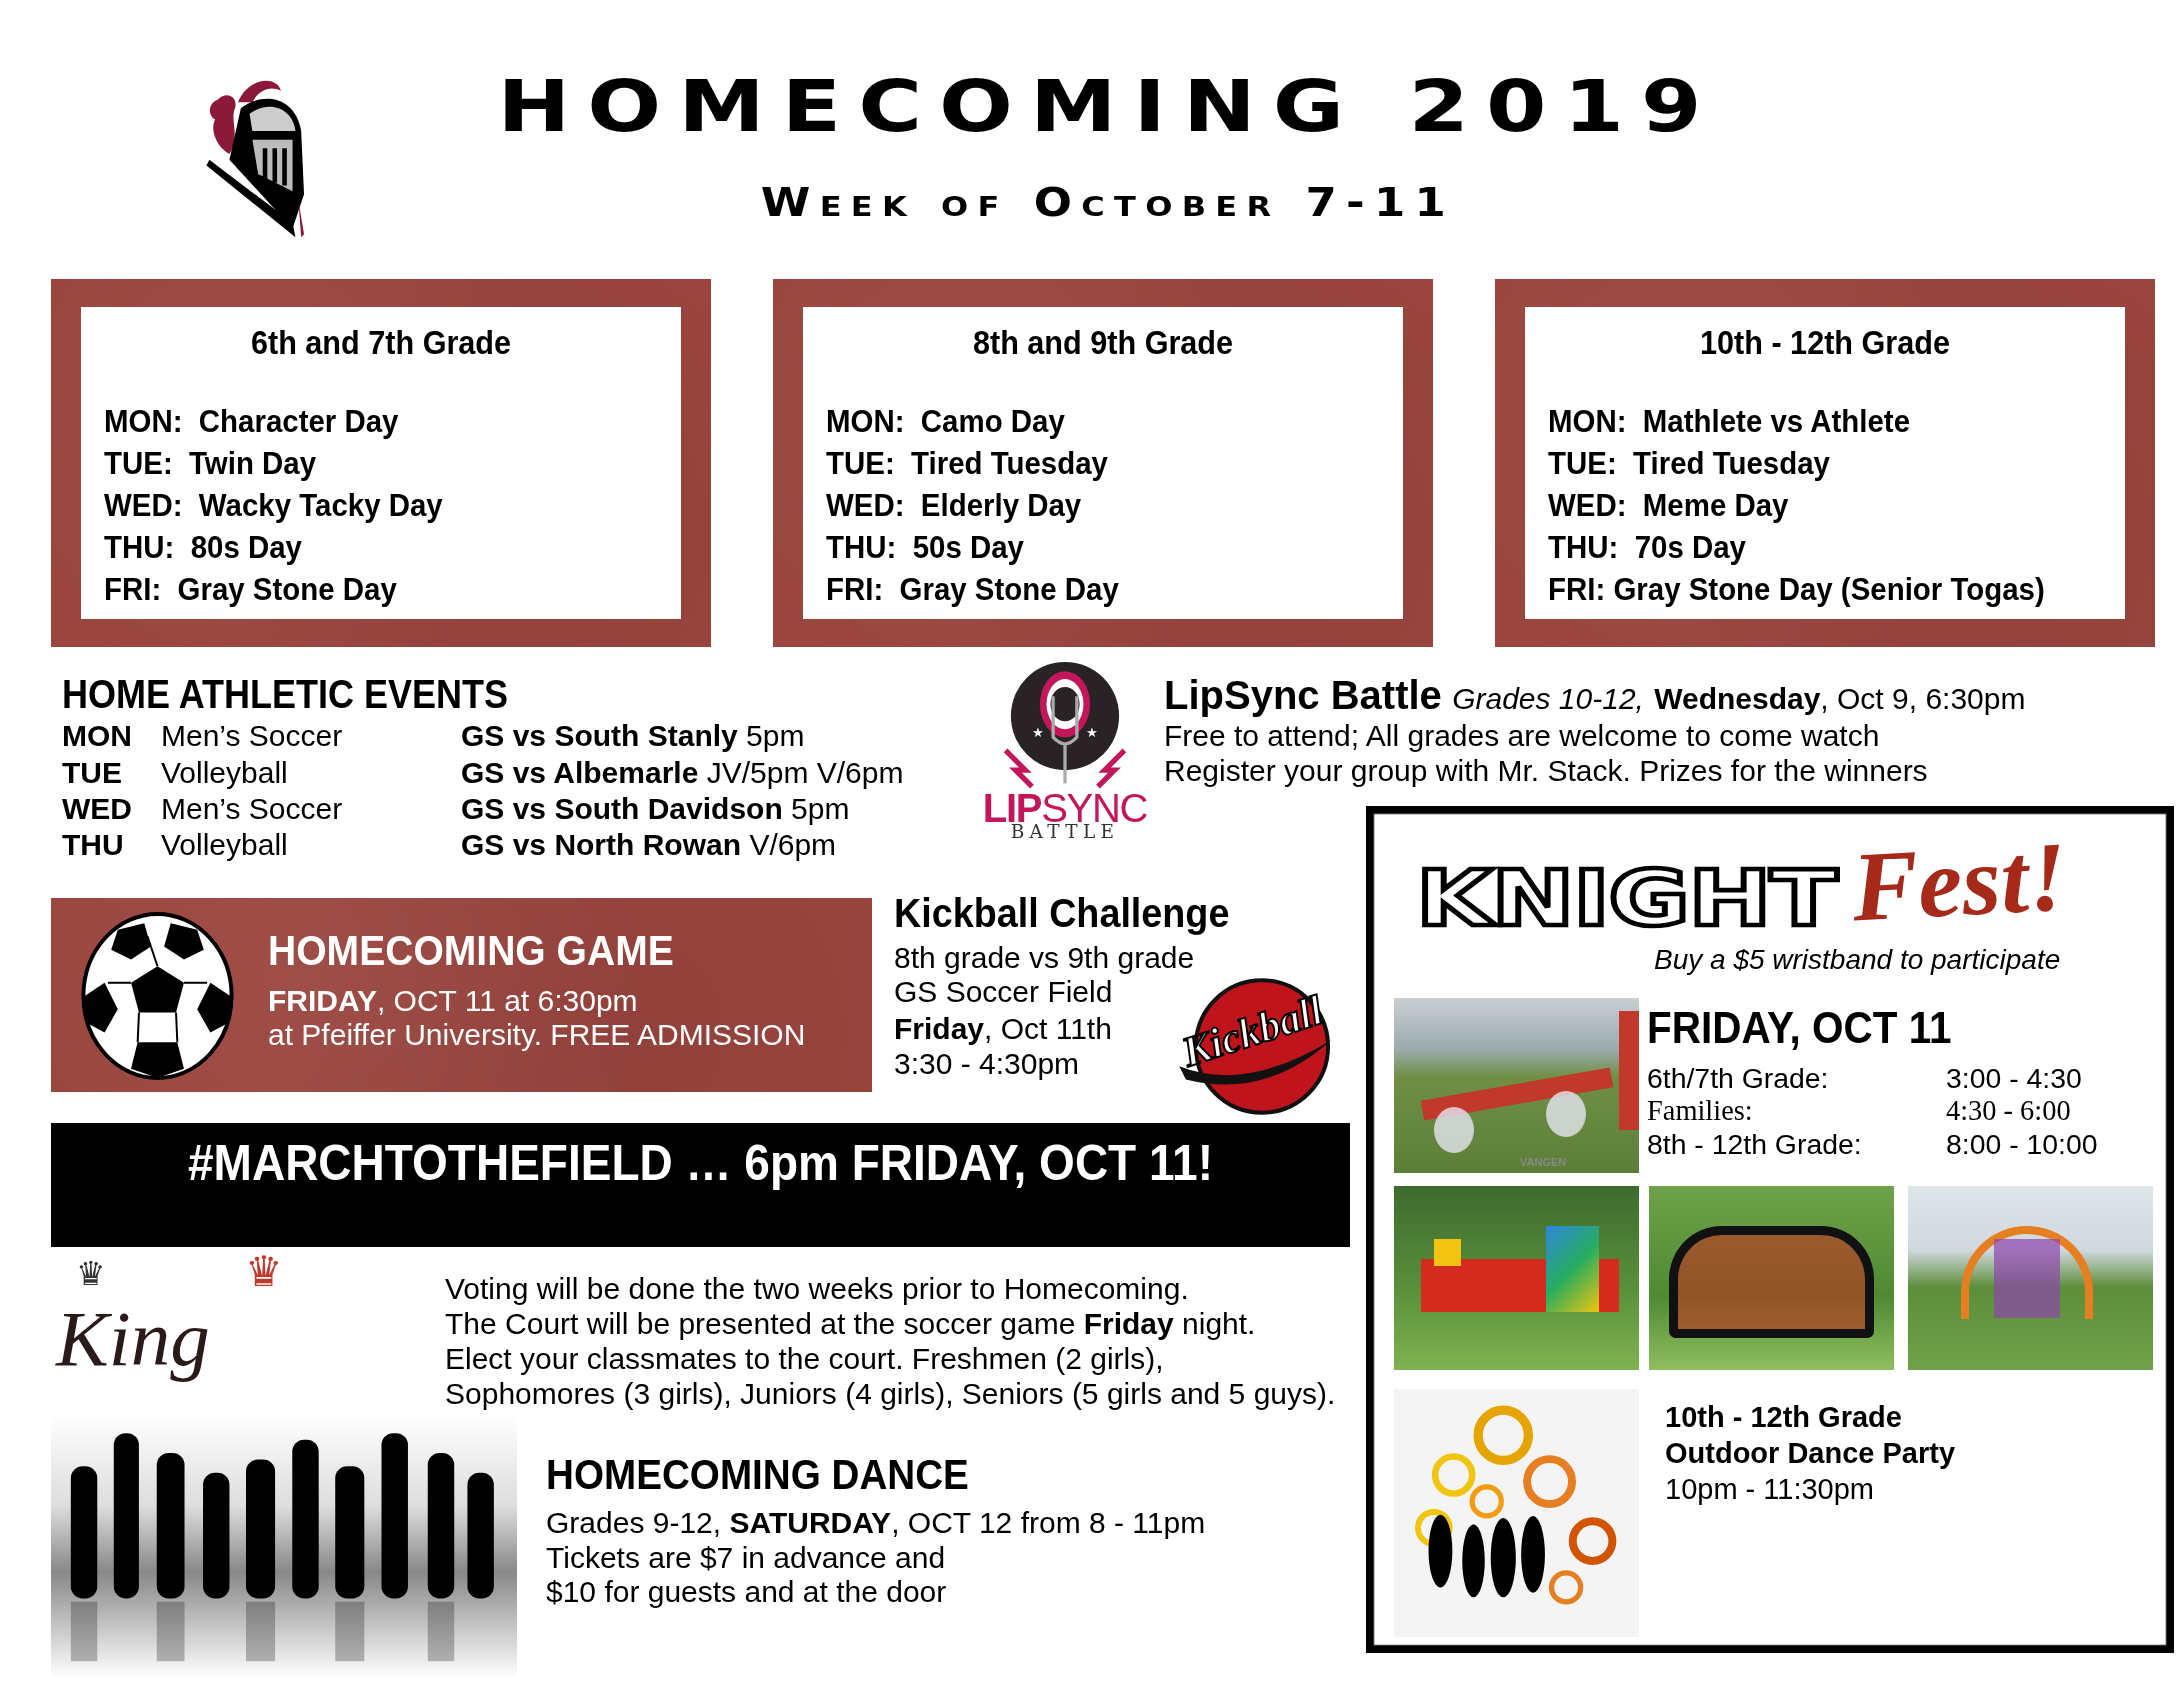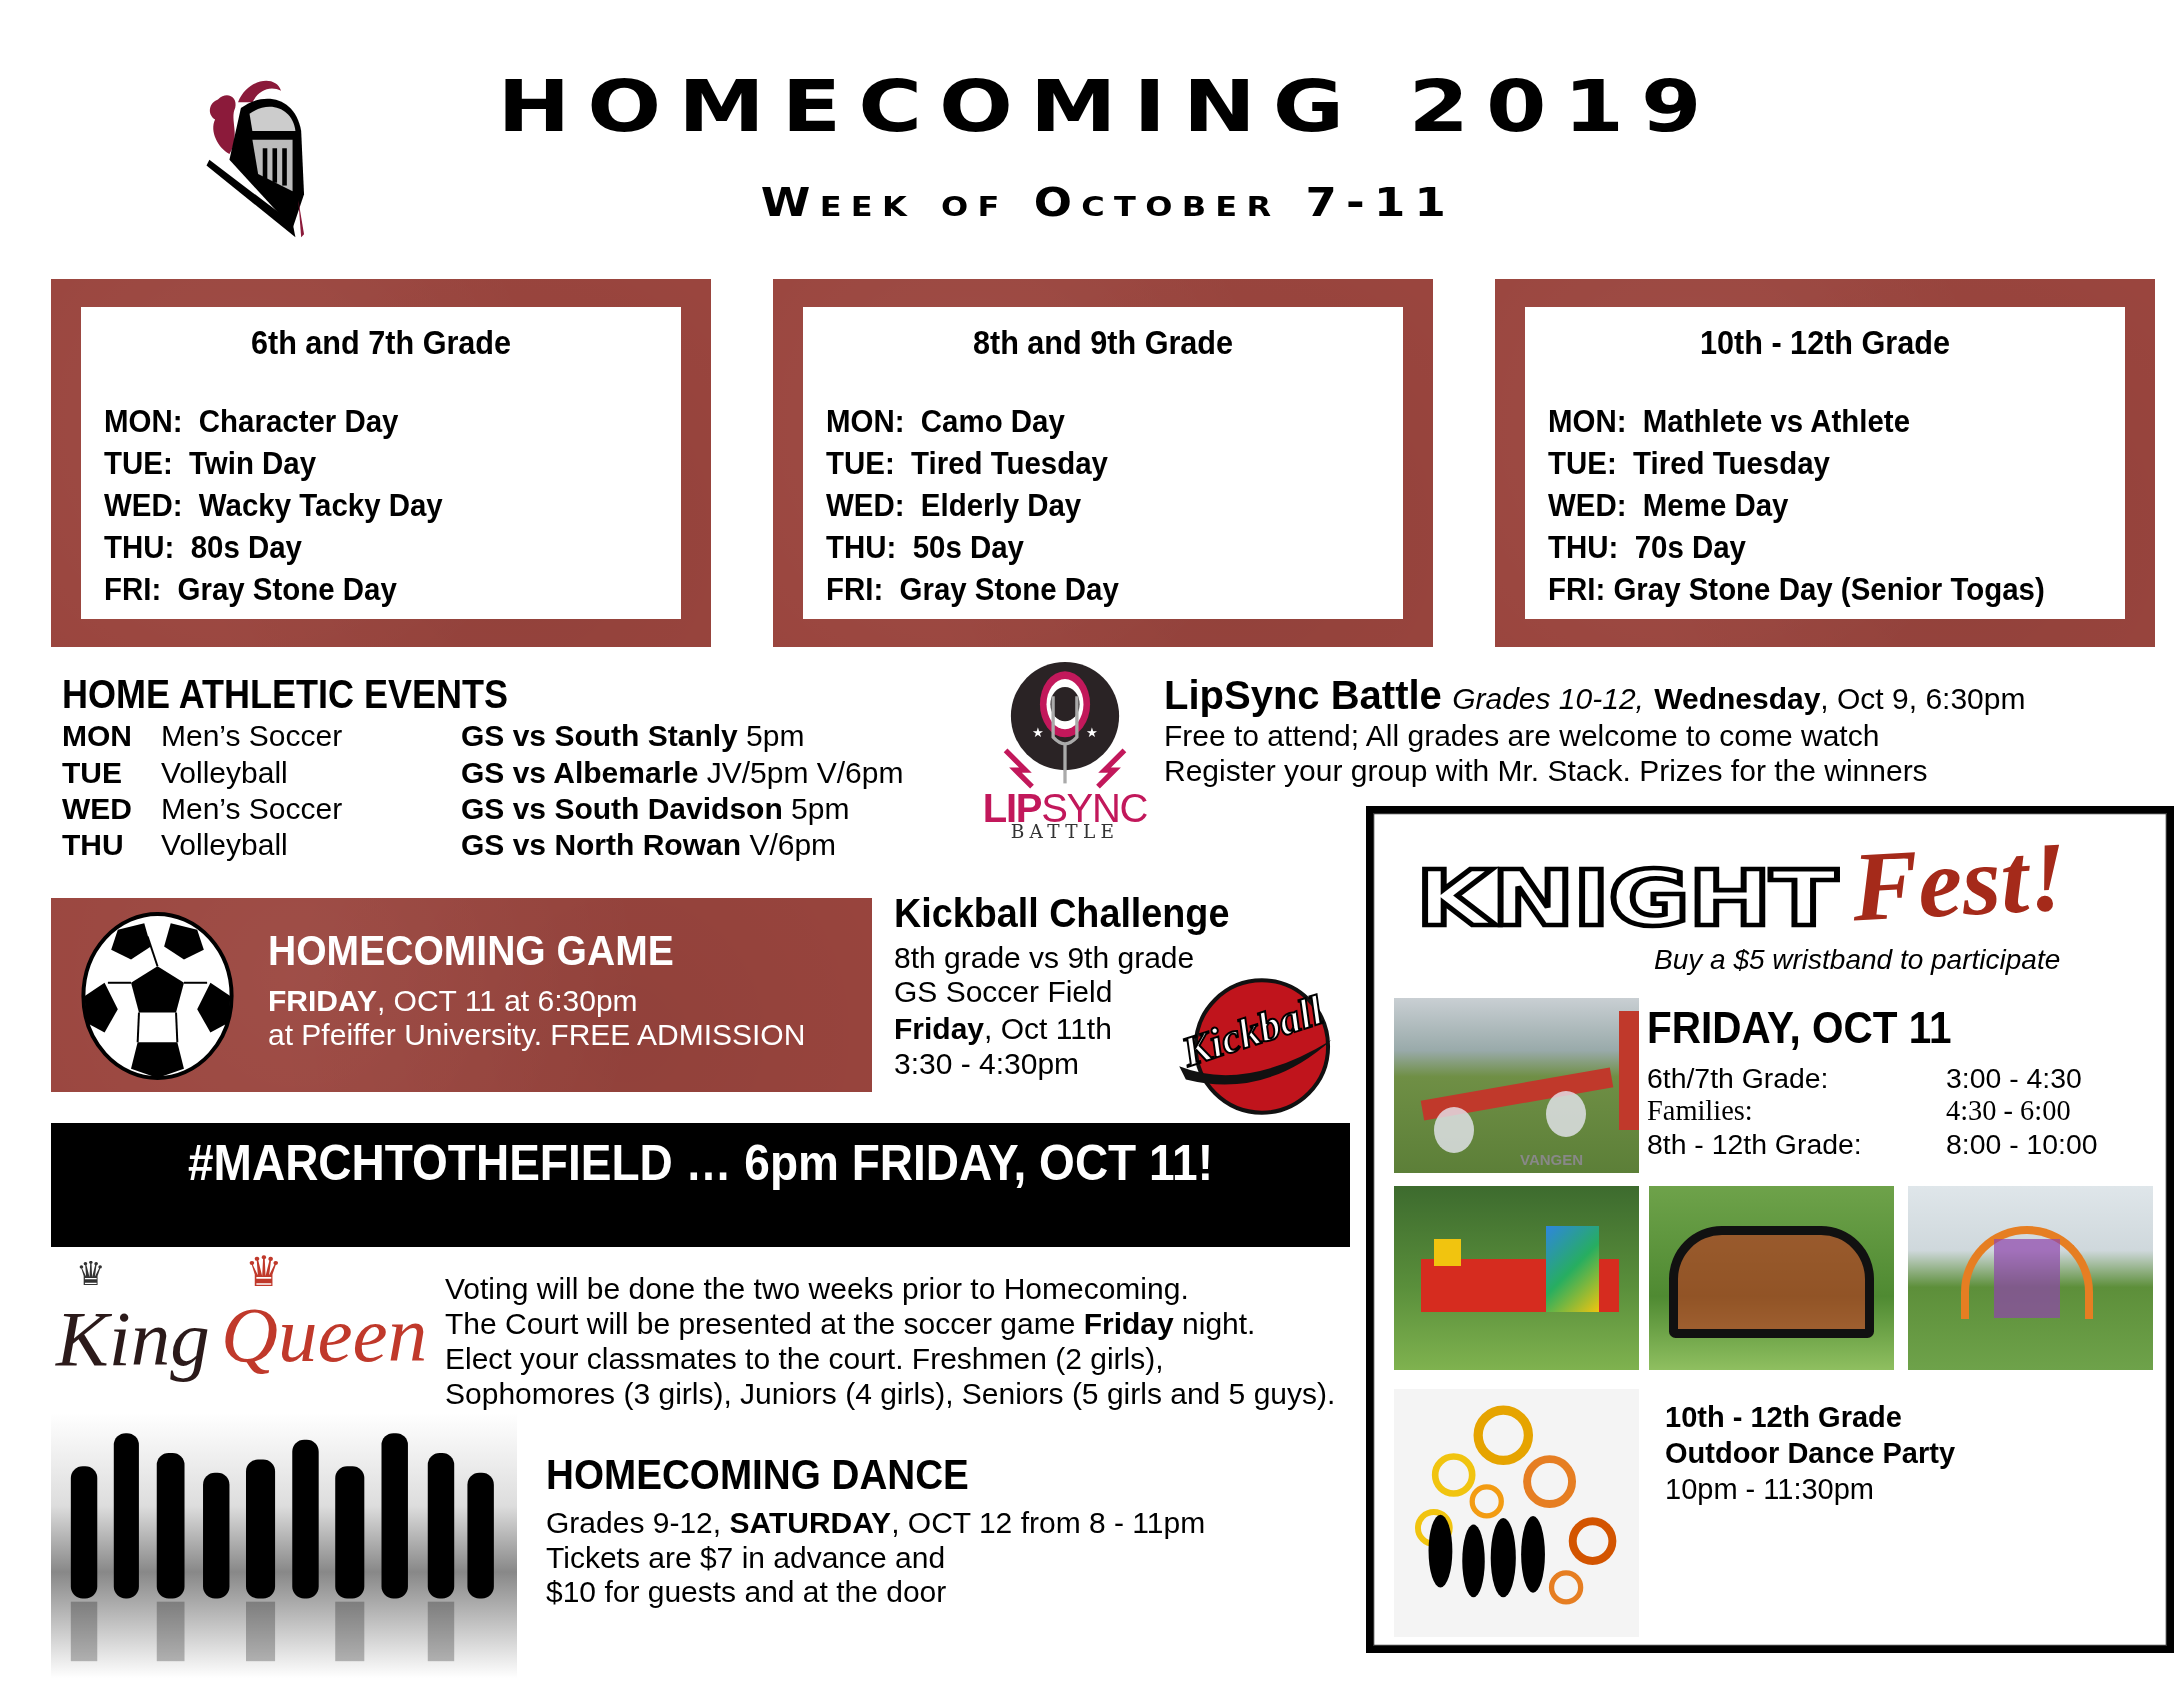--- a/index.html
+++ b/index.html
@@ -194,21 +194,20 @@
 </div>
 
 <div id="march" class="abs">
   <div id="march-title">#MARCHTOTHEFIELD … 6pm FRIDAY, OCT 11!</div>
 </div>
 
 <div id="kq-logo" class="abs">
   <span style="position:absolute;left:20px;top:0;font-size:33px;color:#333;">♛</span>
   <span style="position:absolute;left:189px;top:-6.6px;font-size:42px;color:#c0392b;">♛</span>
   <span style="position:absolute;left:0;top:40px;font-family:'Liberation Serif',serif;font-style:italic;font-size:79px;color:#2b1a1a;">King</span>
-  <span style="position:absolute;left:165px;top:36px;font-family:'Liberation Serif',serif;font-style:italic;font-size:79px;color:#c0392b;">Queen</span>
 </div>
 <div class="abs kq-line" style="top:1274px;">Voting will be done the two weeks prior to Homecoming.</div>
 <div class="abs kq-line" style="top:1309px;"><span>The Court will be presented at the soccer game </span><b>Friday</b><span> night.</span></div>
 <div class="abs kq-line" style="top:1344px;">Elect your classmates to the court.  Freshmen (2 girls),</div>
 <div class="abs kq-line" style="top:1379px;">Sophomores (3 girls), Juniors (4 girls), Seniors (5 girls and 5 guys).</div>
 
 <div id="dancers" class="abs" style="background:linear-gradient(to bottom,#fff 0%,#ddd 35%,#888 60%,#fff 100%);">
   <svg width="466" height="265" viewBox="0 0 705 400">
     <g fill="#000">
       <rect x="30" y="80" width="40" height="200" rx="18"></rect>
@@ -239,21 +238,21 @@
 <div id="kf-box" class="abs"></div>
 <div id="kf-knight" class="abs">KNIGHT</div>
 <div id="kf-fest" class="abs">Fest!</div>
 <div id="kf-sub" class="abs">Buy a $5 wristband to participate</div>
 
 <div class="photo" style="left:1394px;top:998px;width:245px;height:175px;background:linear-gradient(to bottom,#c9cfd3 0%,#9aa 30%,#6f8f45 45%,#5c7f38 100%);">
   <div style="position:absolute;left:26.5px;top:86px;width:192px;height:20px;background:#c0392b;transform:rotate(-10deg);"></div>
   <div style="position:absolute;left:40px;top:109px;width:40px;height:46px;border-radius:50%;background:rgba(230,230,240,0.8);"></div>
   <div style="position:absolute;left:152px;top:93px;width:40px;height:46px;border-radius:50%;background:rgba(230,230,240,0.8);"></div>
   <div style="position:absolute;right:0;top:13.2px;width:20px;height:119px;background:#c0392b;"></div>
-  <span style="position:absolute;left:126px;bottom:5.3px;font-size:15px;font-weight:bold;color:#888;">VANGEN</span>
+  <span style="position:absolute;left:126px;bottom:5.3px;font-size:11px;font-weight:bold;color:#888;">VANGEN</span>
 </div>
 <div id="kf-date" class="abs">FRIDAY, OCT 11</div>
 <div class="abs kf-row" style="top:1064px;"><span>6th/7th Grade:</span><span class="t">3:00 - 4:30</span></div>
 <div class="abs kf-row" style="top:1097px;font-family:Liberation Serif, serif;"><span>Families:</span><span class="t">4:30 - 6:00</span></div>
 <div class="abs kf-row" style="top:1130px;"><span>8th - 12th Grade:</span><span class="t">8:00 - 10:00</span></div>
 
 <div class="photo" style="left:1394px;top:1186px;width:245px;height:184px;background:linear-gradient(to bottom,#3d6b2e 0%,#5a8f3b 55%,#7fb24f 100%);">
   <div style="position:absolute;left:26.5px;top:73px;width:198px;height:53px;background:#d62c1f;"></div>
   <div style="position:absolute;left:40px;top:53px;width:26.5px;height:26.5px;background:#f1c40f;"></div>
   <div style="position:absolute;left:152px;top:40px;width:53px;height:86px;background:linear-gradient(135deg,#2e86de,#27ae60,#f1c40f);"></div>

